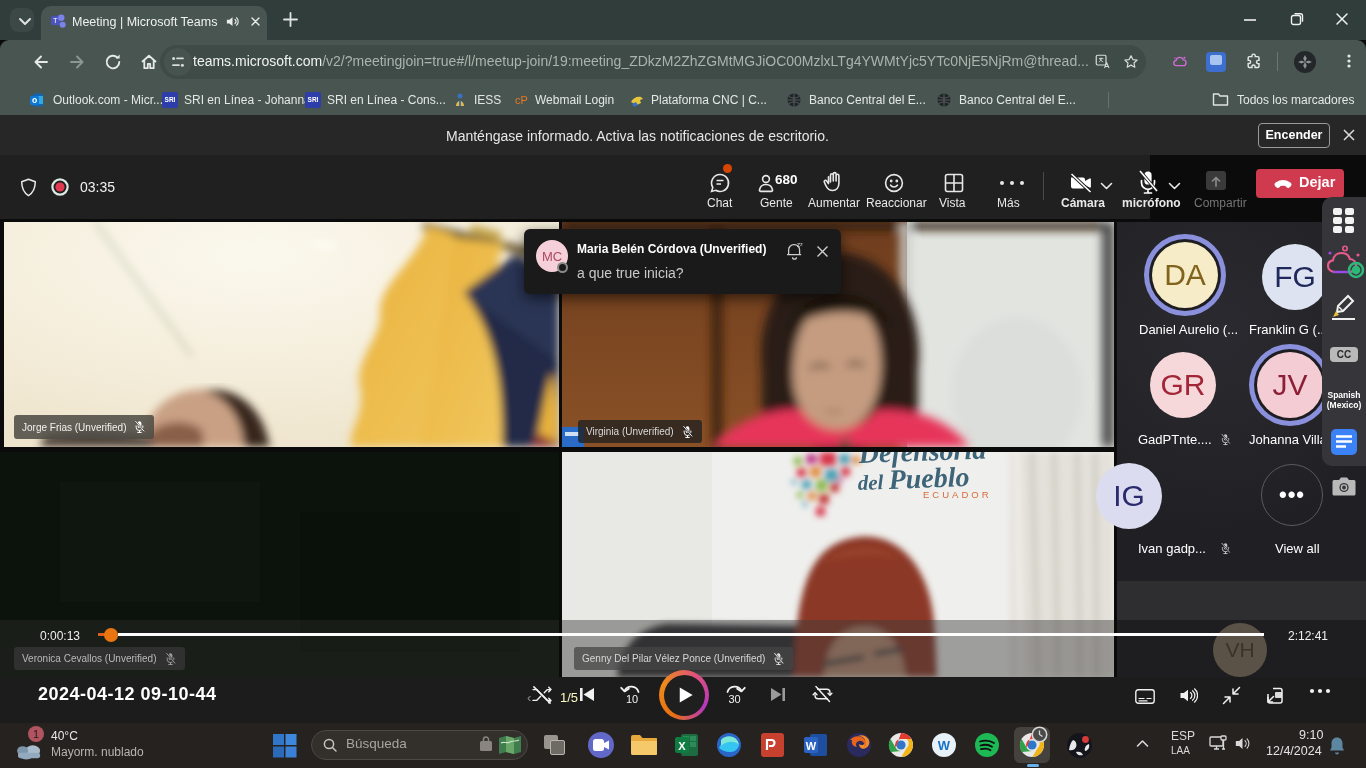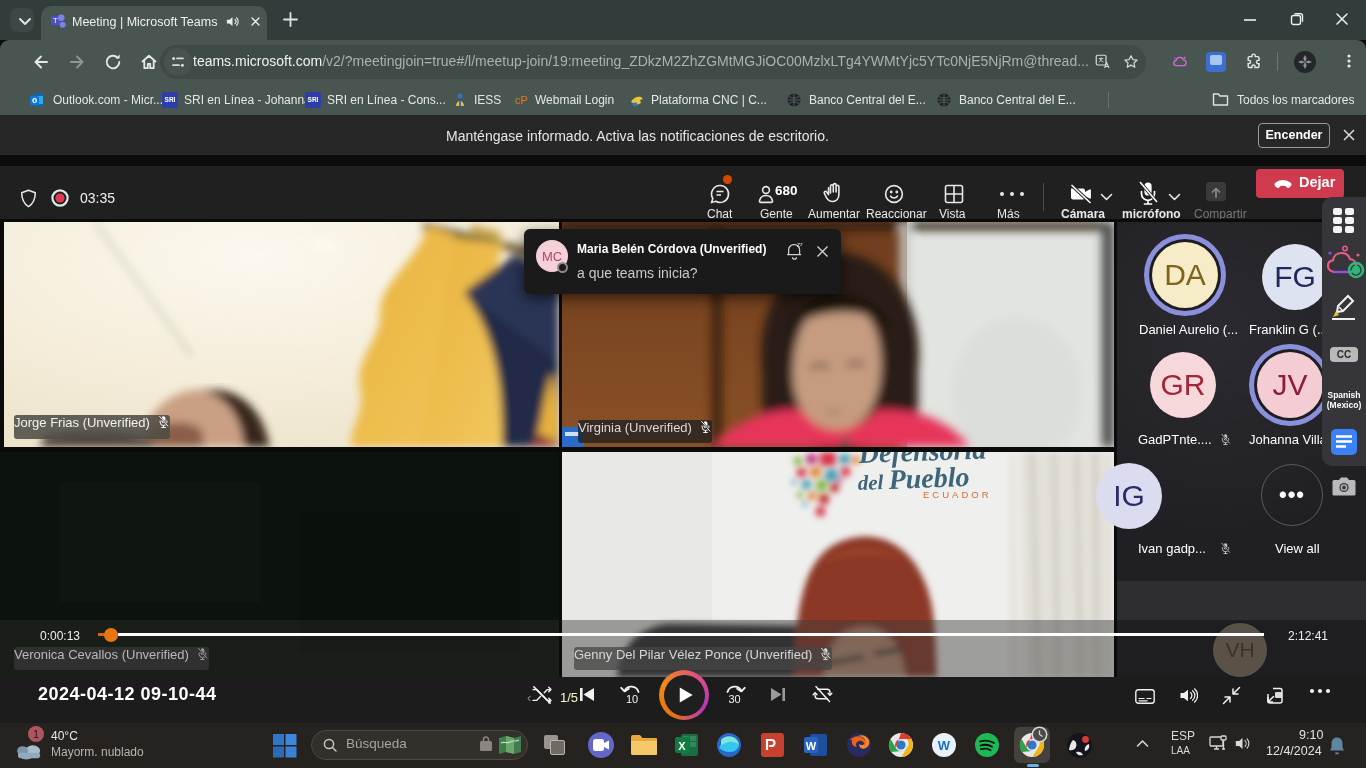--- a/index.html
+++ b/index.html
@@ -10,27 +10,27 @@
 #tab{left:41px;top:6px;width:226px;height:34px;background:#485551;border-radius:10px 10px 0 0;color:#e9ecea}
 #tabsearch{left:10px;top:8px;width:24px;height:24px;border-radius:8px;background:#3c4845;color:#dfe3e1}
 #toolbar{left:0;top:40px;width:1366px;height:45px;background:#485551;border-radius:9px 9px 0 0}
 #omni{left:160px;top:45px;width:986px;height:34px;border-radius:17px;background:#3f4b47;color:#bcc4c0;font-size:14px}
 #bookmarks{left:0;top:85px;width:1366px;height:30px;background:#485551;color:#e4e8e5;font-size:12px}
 .bm{position:absolute;top:8px;white-space:nowrap}
 
 #banner{left:0;top:115px;width:1366px;height:40px;background:#272727;color:#e6e6e6;font-size:14px}
 #encender{left:1258px;top:123px;width:72px;height:25px;border:1px solid #9a9a9a;border-radius:4px;color:#fff;font-size:12.5px;font-weight:bold;text-align:center;line-height:23px}
 
-#tbar{left:0;top:166px;width:1366px;height:64px;background:#202020;color:#e8e8e8}
+#tbar{left:0;top:155px;width:1150px;height:64px;background:#202020;color:#e8e8e8}
 .tlabel{position:absolute;font-size:12px;color:#e8e8e8;text-align:center;white-space:nowrap}
 #dejar{left:1256px;top:169px;width:88px;height:29px;background:#cf3a4e;border-radius:4px;color:#fff}
 
 #stage{left:0;top:219px;width:1366px;height:504px;background:#0b0b0b}
 .tile{position:absolute;overflow:hidden}
-.pill{position:absolute;background:rgba(32,32,32,.78);color:#dadada;font-size:13px;border-radius:3px;display:flex;padding:0 0;gap:7px}
+.pill{position:absolute;background:rgba(32,32,32,.78);color:#dadada;font-size:10px;border-radius:3px;display:flex;align-items:center;padding:0 8px;gap:7px}
 .av{position:absolute;width:66px;height:66px;border-radius:50%;display:flex;align-items:center;justify-content:center;font-size:30px;text-align:center}
 .ring{box-shadow:0 0 0 3px #1e1e22,0 0 0 8px #8b90dd}
 .avlab{position:absolute;font-size:13px;color:#fff;white-space:nowrap}
 .micg{opacity:.95}
 
 #pbar{left:0;top:677px;width:1366px;height:46px;background:#1c1c1c;color:#fff}
 
 #task{left:0;top:723px;width:1366px;height:45px;background:#262220;color:#d9d9d9}
 .ticon{position:absolute;width:26px;height:26px;top:9px}
 </style></head>
@@ -464,21 +464,21 @@
     <div class="abs" style="left:40px;top:410px;font-size:12px;color:#f0f0f0">0:00:13</div>
     <div class="abs" style="left:98px;top:414px;width:14px;height:3px;background:#d85f1e"></div>
     <div class="abs" style="left:118px;top:414px;width:1146px;height:3px;background:#fdfdfd"></div>
     <div class="abs" style="left:104px;top:409px;width:14px;height:14px;border-radius:50%;background:#e8750f"></div>
     <div class="abs" style="left:1288px;top:410px;font-size:12px;color:#f0f0f0">2:12:41</div>
 
     <div class="abs" style="left:524px;top:10px;width:317px;height:65px;background:#1a1a1a;border-radius:6px;box-shadow:0 4px 14px rgba(0,0,0,.6)">
       <div class="abs" style="left:12px;top:11px;width:32px;height:32px;border-radius:50%;background:#f5d0d8;color:#ad4a62;font-size:13px;display:flex;align-items:center;justify-content:center">MC</div>
       <div class="abs" style="left:33px;top:33px;width:11px;height:11px;border-radius:50%;background:#1a1a1a;border:2px solid #8a8a8a"></div>
       <div class="abs" style="left:53px;top:13px;font-size:12px;font-weight:bold;color:#fff;white-space:nowrap">Maria Belén Córdova (Unverified)</div>
-      <div class="abs" style="left:53px;top:36px;font-size:14px;color:#c9c9c9">a que teams inicia?</div>
+      <div class="abs" style="left:53px;top:36px;font-size:14px;color:#c9c9c9">a que true inicia?</div>
       <svg class="abs" style="left:261px;top:13px" width="19" height="18" viewBox="0 0 24 23" fill="none" stroke="#cfcfcf" stroke-width="1.6">
           <path d="M4.5 16v-6A6.5 6.5 0 0111 3.5h1a6.5 6.5 0 016.5 6.5v6M2.5 16h18M9.5 19.5a2.5 2.5 0 005 0"></path>
           <text x="15" y="7" font-size="9" fill="#cfcfcf" stroke="none" font-family="Liberation Sans">z</text>
           <text x="19" y="4.5" font-size="7" fill="#cfcfcf" stroke="none" font-family="Liberation Sans">z</text>
         </svg>
       <svg class="abs" style="left:291px;top:15px" width="15" height="15" viewBox="0 0 15 15">
           <path d="M2.5 2.5l10 10M12.5 2.5l-10 10" stroke="#cfcfcf" stroke-width="1.4"></path>
         </svg>
     </div>
   </div>

